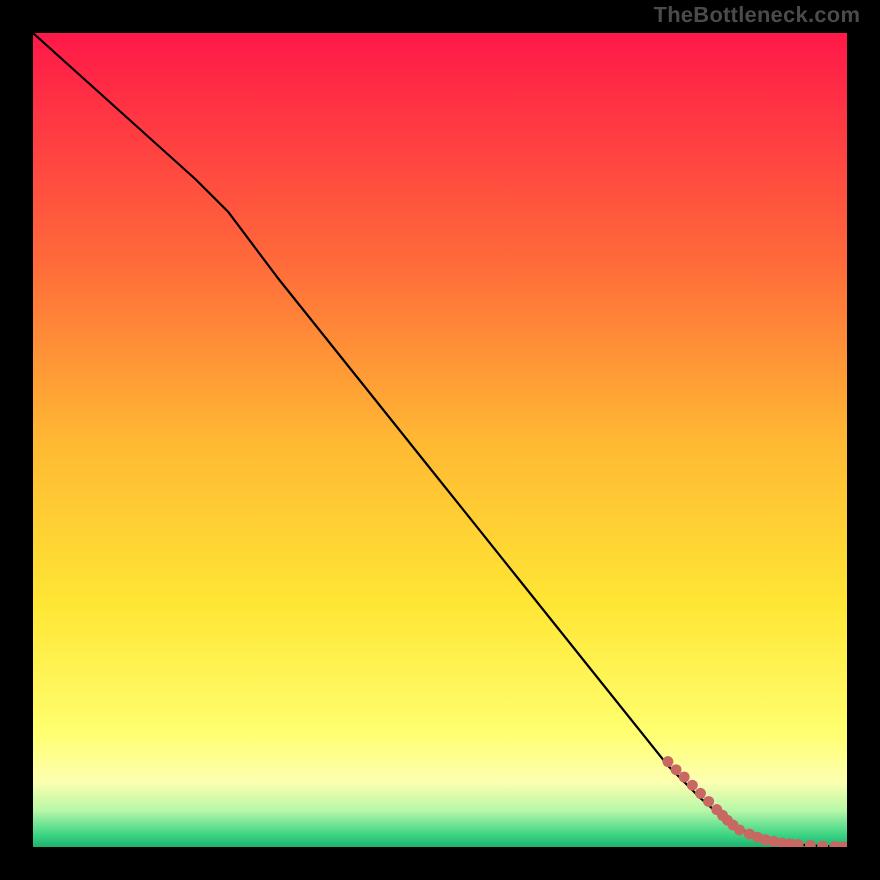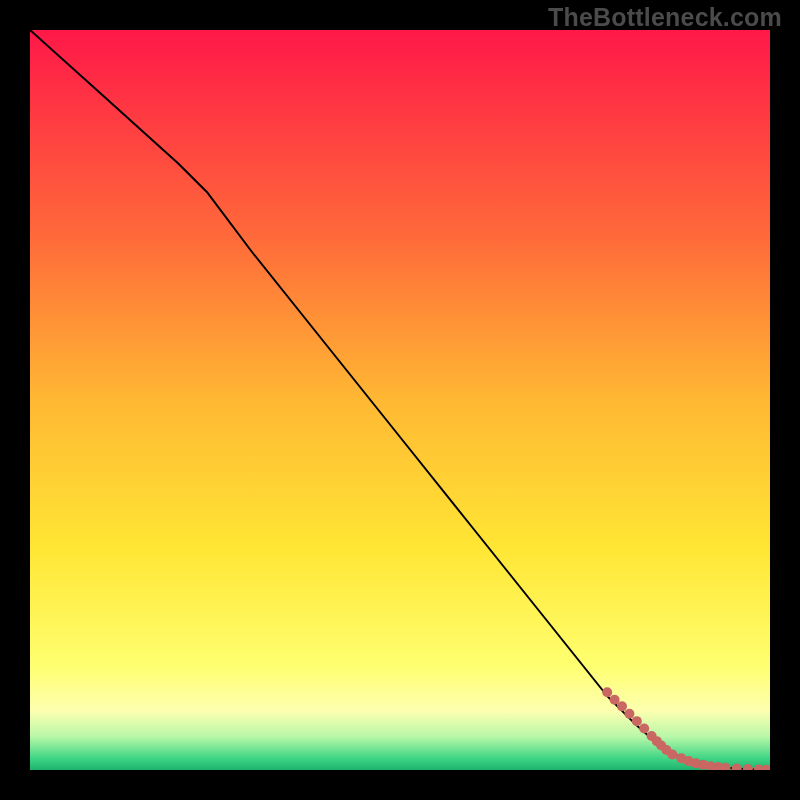--- a/index.html
+++ b/index.html
@@ -15,21 +15,21 @@
     position: relative;
     width: 800px;
     height: 800px;
     background: #000;
   }
   .watermark {
     position: absolute;
     top: 3px;
     right: 18px;
     color: #4b4b4b;
-    font-size: 25px;
+    font-size: 20px;
     font-weight: 600;
     letter-spacing: 0.2px;
     user-select: none;
   }
   .plot-wrap {
     position: absolute;
     left: 30px;
     top: 30px;
     width: 740px;
     height: 740px;

